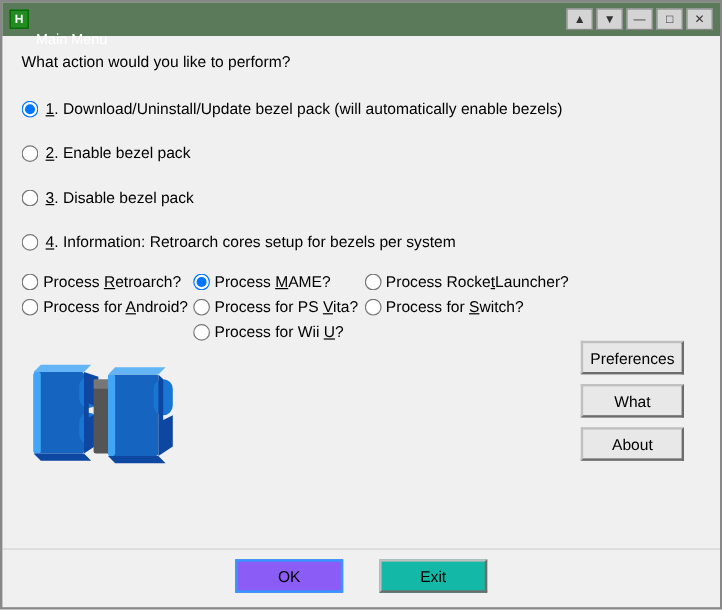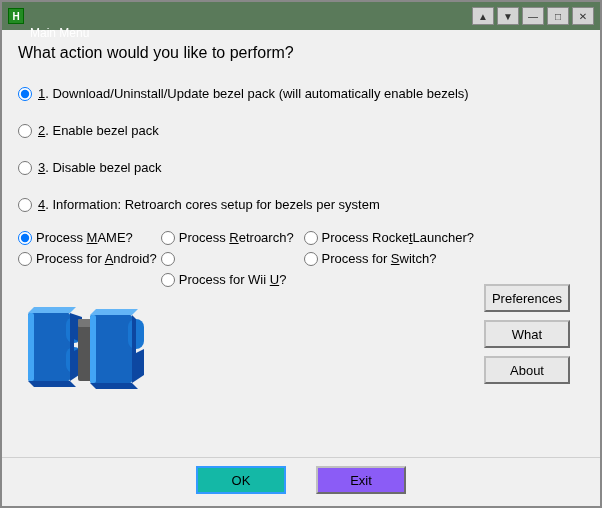--- a/index.html
+++ b/index.html
@@ -82,21 +82,21 @@
       width: 110px;
       display: flex;
       flex-direction: column;
       align-items: stretch;
       padding-left: 10px;
       justify-content: flex-start;
       padding-top: 240px;
     }
 
     .question {
-      font-size: 16px;
+      font-size: 13px;
       margin-bottom: 12px;
     }
 
     .radio-group {
       display: flex;
       flex-direction: column;
       gap: 10px;
       margin-bottom: 14px;
     }
     .radio-item {
@@ -164,28 +164,28 @@
     .bottom-bar {
       display: flex;
       justify-content: center;
       gap: 30px;
       padding: 8px 16px 12px;
       border-top: 1px solid #d0d0d0;
     }
     .bottom-btn {
       width: 90px;
       height: 28px;
-      background: #8b5cf6;
+      background: #14b8a6;
       border: 2px outset #c0c0c0;
       cursor: pointer;
       font-size: 13px;
     }
     .bottom-btn.ok-btn {
       border: 2px solid #3399ff;
-      background: #14b8a6;
+      background: #8b5cf6;
     }
   </style>
 </head>
 <body>
 
 <div class="window">
 
   <div class="title-bar">
     <div class="title-bar-icon">
       <span>H</span>
@@ -227,46 +227,49 @@
           <input type="radio" id="opt4" name="main-action" style="">
           <label for="opt4">
             <span class="underline">4</span><span>. Information:  Retroarch cores setup for bezels per system</span>
           </label>
         </div>
       </div>
 
       <div class="process-section">
 
         <div class="process-item">
+          <input type="radio" id="pretroarch" name="process-action" style="">
+          <label for="pretroarch">
+            Process <span class="underline">R</span>etroarch?
+          </label>
+        </div>
+        <div class="process-item">
           <input type="radio" id="pmame" name="process-action" checked="" style="">
           <label for="pmame">
             Process <span class="underline">M</span>AME?
           </label>
         </div>
         <div class="process-item">
-          <input type="radio" id="pretroarch" name="process-action" style="">
-          <label for="pretroarch">
-            Process <span class="underline">R</span>etroarch?
-          </label>
-        </div>
-        <div class="process-item">
           <input type="radio" id="procketlauncher" name="process-action" style="">
           <label for="procketlauncher">
             Process Rocke<span class="underline">t</span>Launcher?
           </label>
         </div>
 
         <div class="process-item">
           <input type="radio" id="pandroid" name="process-action" style="">
           <label for="pandroid">
             Process for <span class="underline">A</span>ndroid?
           </label>
         </div>
         <div class="process-item">
           <input type="radio" id="ppsvita" name="process-action" style="">
+          <label for="ppsvita">
+            Process for PS <span class="underline">V</span>ita?
+          </label>
         </div>
         <div class="process-item">
           <input type="radio" id="pswitch" name="process-action" style="">
           <label for="pswitch">
             Process for <span class="underline">S</span>witch?
           </label>
         </div>
 
         <div style="grid-column: 2;" class="process-item">
           <input type="radio" id="pwiiu" name="process-action" style="">

